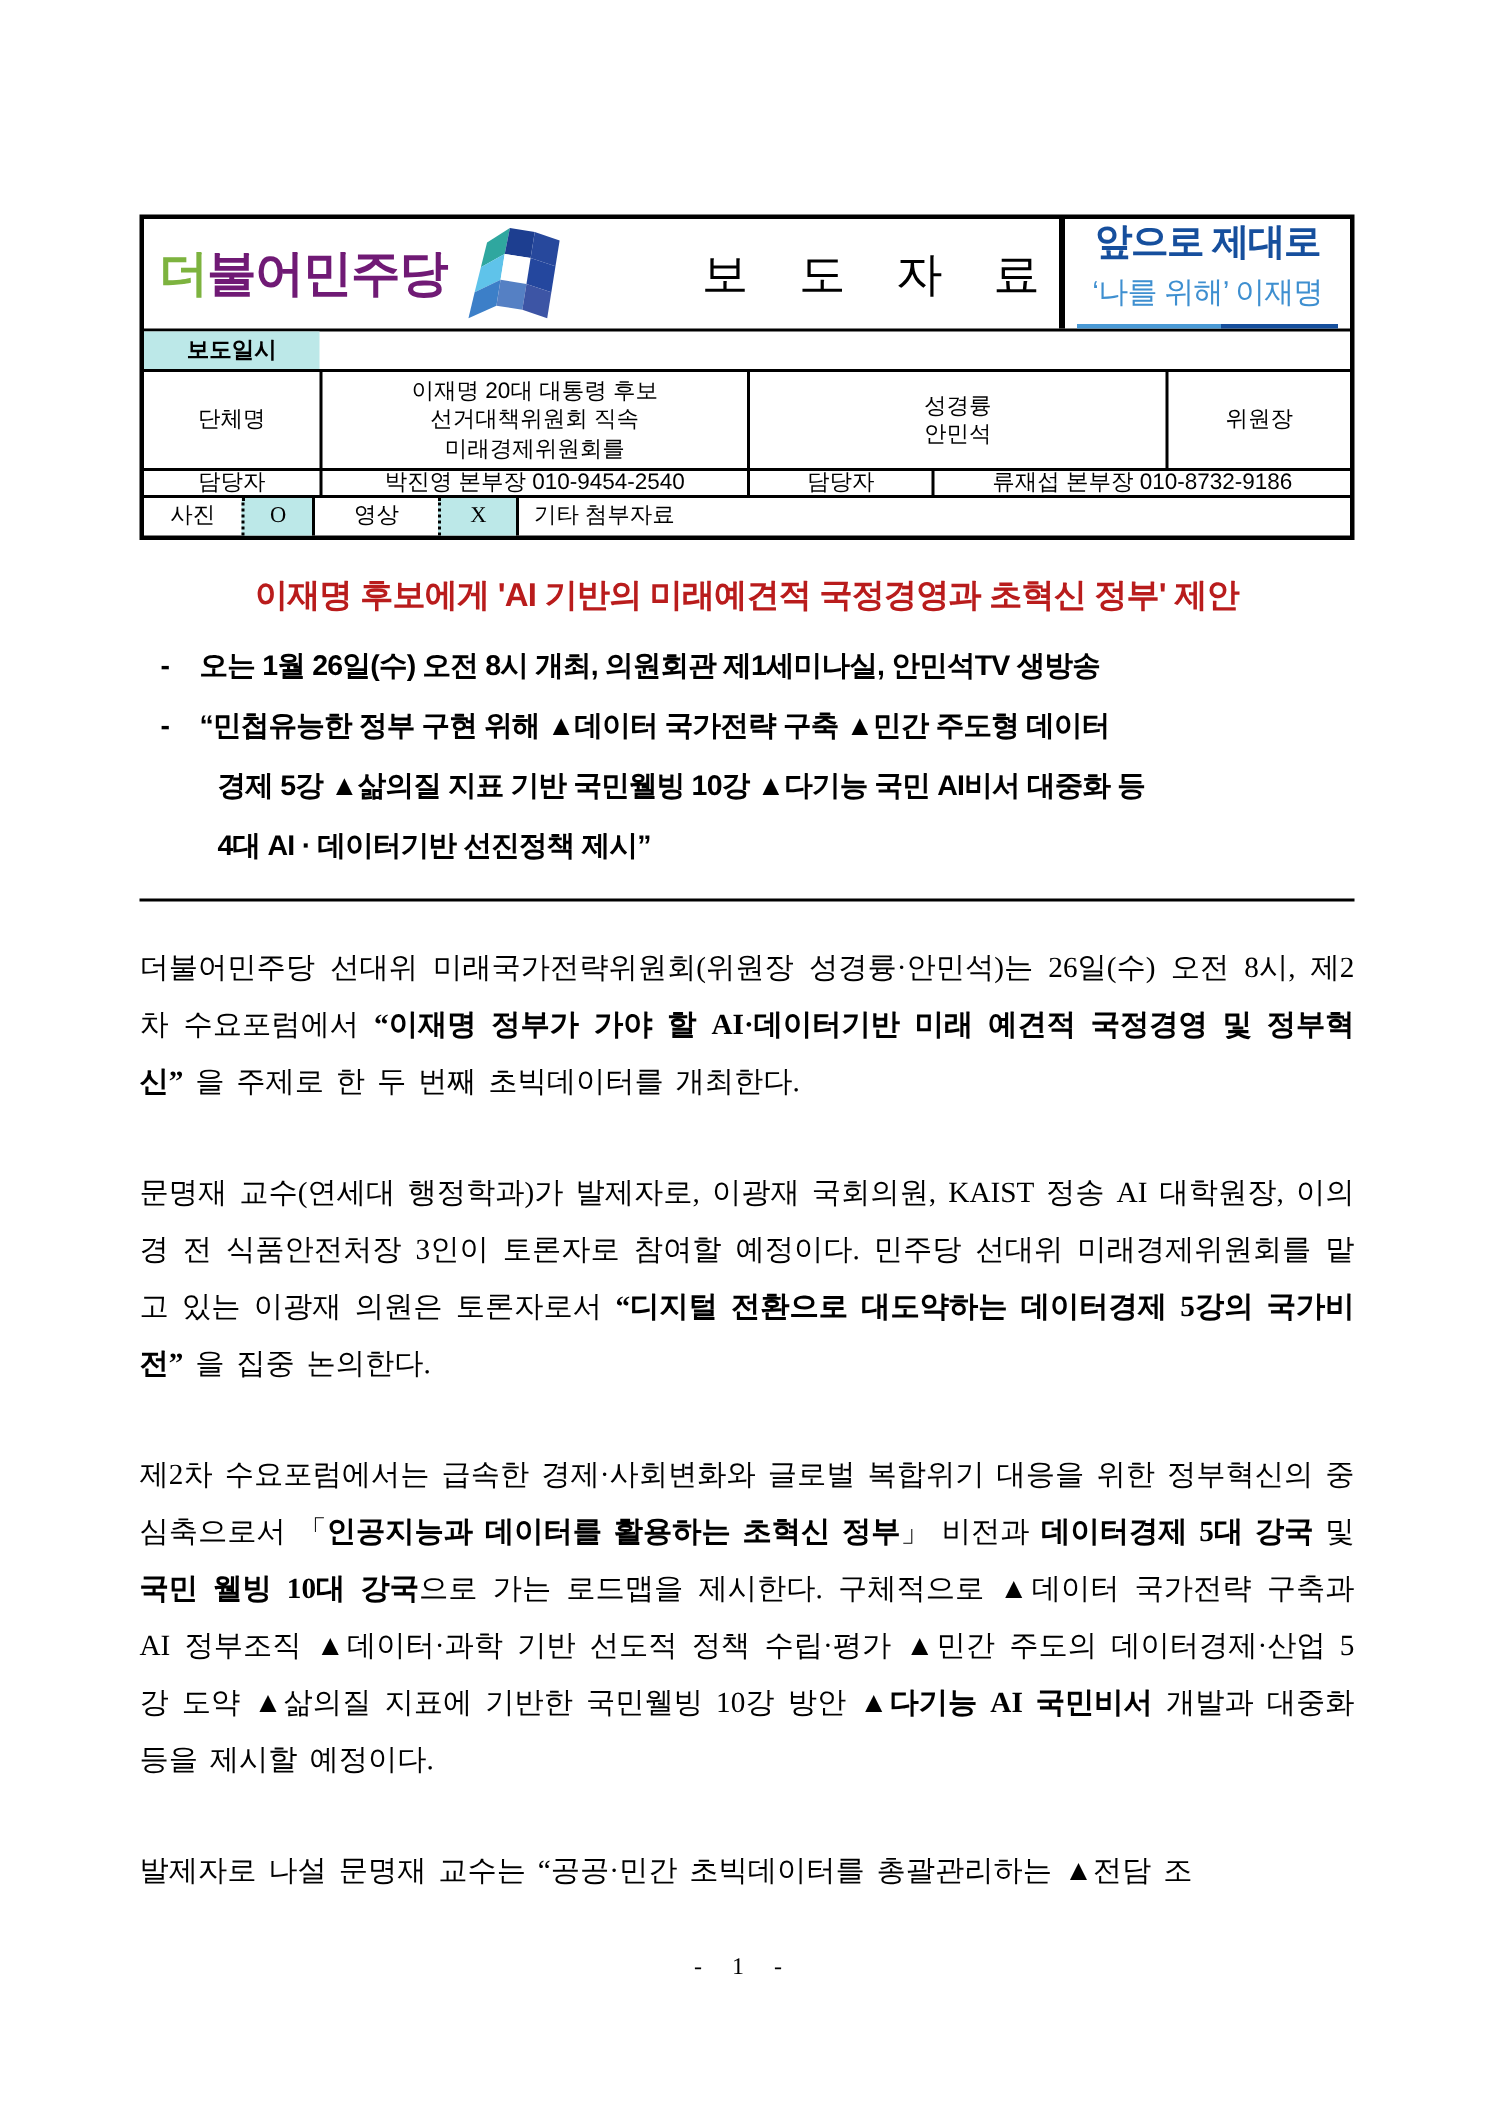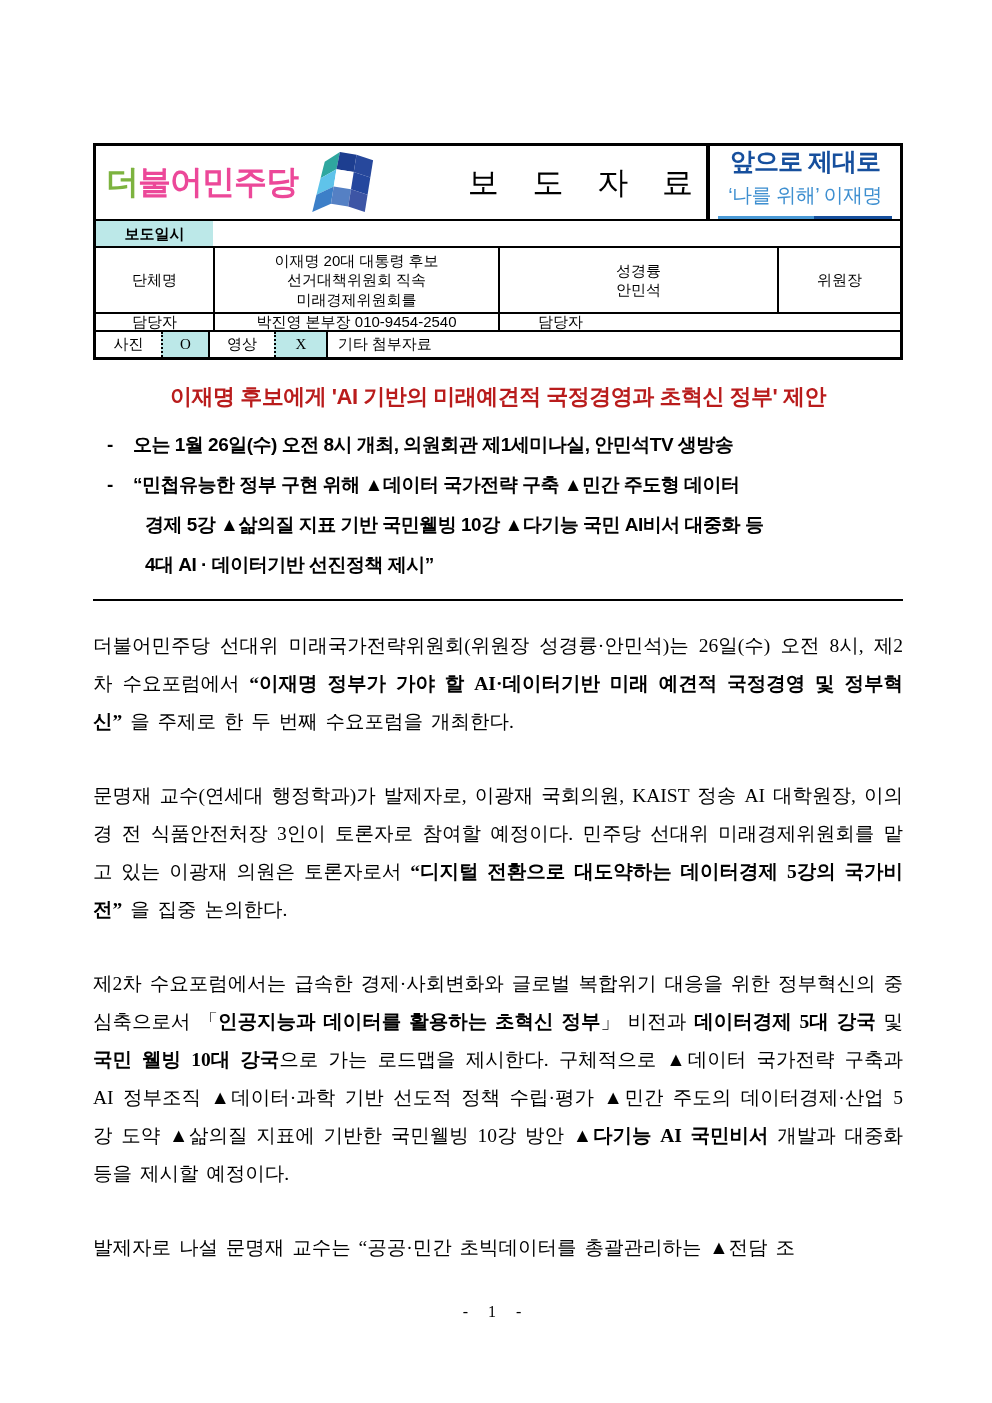--- a/index.html
+++ b/index.html
@@ -12,41 +12,41 @@
   .row + .row{border-top:2px solid #000;}
   .cell{box-sizing:border-box;display:flex;align-items:center;justify-content:center;text-align:center;font-size:15px;line-height:1.3;}
   .vline{border-left:2px solid #000;}
   .vdot{border-left:2px dotted #000;}
   .cyan{background:#bce8e8;}
 
   .rowA{height:73px;}
   .logo-cell{width:372px;display:flex;align-items:center;padding-left:10px;box-sizing:border-box;}
   .logo-text{font-size:33px;font-weight:bold;letter-spacing:-1px;white-space:nowrap;}
   .logo-green{color:#7db33f;}
-  .logo-blue{color:#ec4899;}
+  .logo-blue{color:#701a75;}
   .flag{margin-left:6px;margin-top:-4px;}
   .doctype-cell{flex:1;display:flex;align-items:center;justify-content:center;}
   .doctype{font-family:"Liberation Serif","DejaVu Serif",serif;font-size:31px;letter-spacing:13px;white-space:nowrap;}
   .slogan-cell{width:190px;border-left:4px solid #000000;display:flex;flex-direction:column;align-items:center;justify-content:space-between;padding-top:2px;}
   .slogan1{font-size:25px;font-weight:800;color:#164f9d;letter-spacing:-1px;line-height:1.05;}
   .slogan2{font-size:20px;color:#3e8fd0;letter-spacing:-0.5px;margin-top:2px;line-height:1.1;}
   .slogan-underline{width:174px;height:3px;margin-top:3px;background:linear-gradient(to right,#4a9ad6 0%,#4a9ad6 55%,#164f9d 55%,#164f9d 100%);}
 
   .rowB{height:27px;font-weight:bold;}
   .colA{width:117px;}
   .rowB .val{flex:1;}
   .rowC{height:66px;}
   .colB{width:285px;}
   .colC{width:123px;}
   .colD{flex:1;}
   .rowD{height:18px;}
   .rowE{height:27px;font-family:Liberation Serif, serif;}
   .colE1{width:65px;}
   .colE2{width:47px;}
-  .colE3{width:66px;}
+  .colE3{width:84px;}
   .colE4{width:52px;}
   .colE5{flex:1;justify-content:flex-start;padding-left:10px;text-align:center;}
 
   
   .headline{margin-top:22px;}
   .title1{font-size:25px;font-weight:bold;color:#1b62ae;text-align:center;letter-spacing:-0.5px;line-height:1.35;}
   .title2{font-size:22px;font-weight:bold;color:#b91c1c;text-align:center;letter-spacing:-0.5px;line-height:1.4;margin-top:6px;}
   .bullets{margin-top:12px;font-size:19px;font-weight:bold;line-height:40px;letter-spacing:-0.5px;}
   .bullet{padding-left:14px;}
   .bullet .dash{display:inline-block;width:26px;}
@@ -113,20 +113,21 @@
           <div>안민석</div>
         </div>
       </div>
       <div class="cell colC vline">위원장</div>
     </div>
 
     <div class="row rowD">
       <div class="cell colA">담당자</div>
       <div class="cell colB vline">박진영 본부장 010-9454-2540</div>
       <div class="cell colC vline">담당자</div>
+      <div class="cell colD vline">류재섭 본부장 010-8732-9186</div>
     </div>
 
     <div class="row rowE">
       <div class="cell colE1">사진</div>
       <div class="cell colE2 vdot cyan">O</div>
       <div class="cell colE3 vline">영상</div>
       <div class="cell colE4 vdot cyan">X</div>
       <div class="cell colE5 vline">기타 첨부자료</div>
     </div>
 
@@ -138,21 +139,21 @@
       <div class="bullet"><span class="dash">-</span><span>오는 1월 26일(수) 오전 8시 개최, 의원회관 제1세미나실, 안민석TV 생방송</span></div>
       <div class="bullet"><span class="dash">-</span><span>“민첩유능한 정부 구현 위해 ▲데이터 국가전략 구축 ▲민간 주도형 데이터</span></div>
       <div class="bullet cont">경제 5강 ▲삶의질 지표 기반 국민웰빙 10강 ▲다기능 국민 AI비서 대중화 등</div>
       <div class="bullet cont">4대 AI · 데이터기반 선진정책 제시”</div>
     </div>
   </div>
 
   <hr class="divider">
 
   <div class="body-text">
-    <p><span>더불어민주당 선대위 미래국가전략위원회(위원장 성경륭·안민석)는 26일(수) 오전 8시, 제2차 수요포럼에서 </span><b>“이재명 정부가 가야 할 AI·데이터기반 미래 예견적 국정경영 및 정부혁신”</b><span> 을 주제로 한 두 번째 수요포럼을 개최한다.</span></p>
+    <p><span>더불어민주당 선대위 미래국가전략위원회(위원장 성경륭·안민석)는 26일(수) 오전 8시, 제2차 수요포럼에서 </span><b>“이재명 정부가 가야 할 AI·데이터기반 미래 예견적 국정경영 및 정부혁신”</b><span> 을 주제로 한 두 번째 초빅데이터를 개최한다.</span></p>
     <p><span>문명재 교수(연세대 행정학과)가 발제자로, 이광재 국회의원, KAIST 정송 AI 대학원장, 이의경 전 식품안전처장 3인이 토론자로 참여할 예정이다. 민주당 선대위 미래경제위원회를 맡고 있는 이광재 의원은 토론자로서 </span><b>“디지털 전환으로 대도약하는 데이터경제 5강의 국가비전”</b><span> 을 집중 논의한다.</span></p>
     <p><span>제2차 수요포럼에서는 급속한 경제·사회변화와 글로벌 복합위기 대응을 위한 정부혁신의 중심축으로서 「</span><b>인공지능과 데이터를 활용하는 초혁신 정부</b><span>」 비전과 </span><b>데이터경제 5대 강국</b><span> 및 </span><b>국민 웰빙 10대 강국</b><span>으로 가는 로드맵을 제시한다. 구체적으로 ▲데이터 국가전략 구축과 AI 정부조직 ▲데이터·과학 기반 선도적 정책 수립·평가 ▲민간 주도의 데이터경제·산업 5강 도약 ▲삶의질 지표에 기반한 국민웰빙 10강 방안 </span><b>▲다기능 AI 국민비서</b><span> 개발과 대중화 등을 제시할 예정이다.</span></p>
     <p><span>발제자로 나설 문명재 교수는 </span><span>“공공·민간 초빅데이터를 총괄관리하는 ▲전담 조</span></p>
   </div>
 
 </div>
 
 <div class="footer">- 1 -</div>
 
 </body></html>

